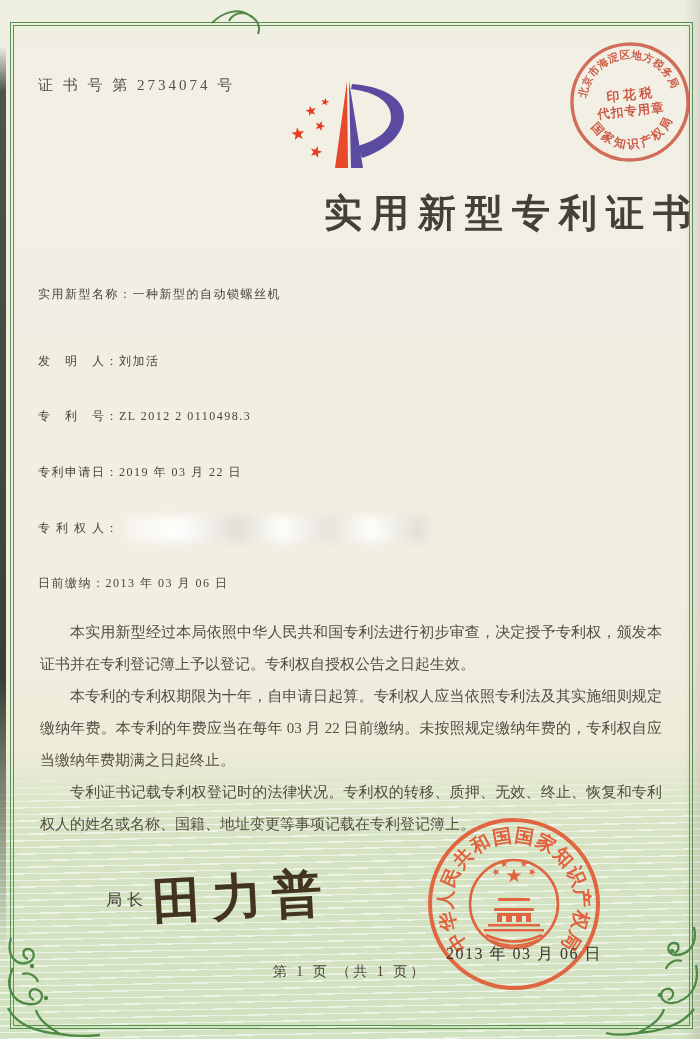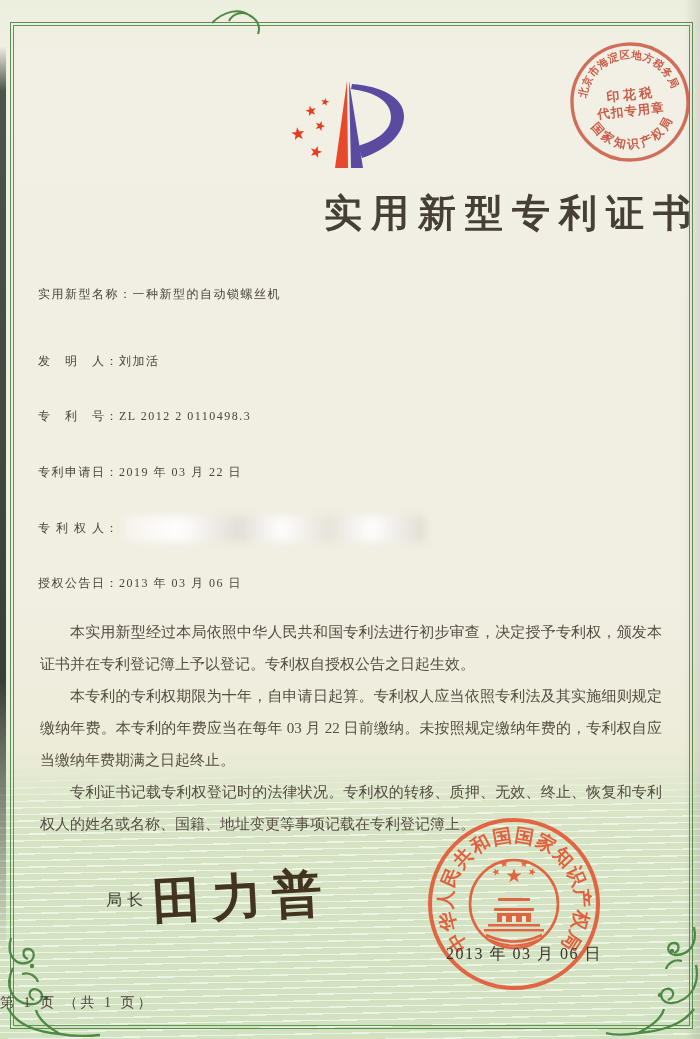--- a/index.html
+++ b/index.html
@@ -71,40 +71,41 @@
   .signature{
     position:absolute;left:152px;top:864px;font-size:50px;letter-spacing:10px;
     font-weight:700;color:#43341f;transform:rotate(-3deg);white-space:nowrap;
   }
   .seal{position:absolute;left:424px;top:814px;opacity:.95;}
   .seal-date{
     position:absolute;left:446px;top:944px;font-size:16px;letter-spacing:1.5px;
     color:#3a342b;z-index:5;
   }
   .footer{
-    position:absolute;left:0;top:994px;width:700px;
+    position:absolute;left:0;top:963px;width:700px;text-align:center;
     font-size:14px;letter-spacing:3px;color:#4b443a;
   }
   .ornament{position:absolute;pointer-events:none;}
   svg text{font-family:"Liberation Serif","DejaVu Serif",serif;}
 </style>
 </head>
 <body>
 
 <div class="page">
 
   <div class="waves"></div>
   <div class="frame"></div>
   <div class="scan-strip"></div>
   <div class="edge-shade"></div>
 
   <svg class="ornament" style="left:212px;top:8px;" width="50" height="28" viewBox="0 0 50 28">
     <path d="M0,15 C12,3 27,0 37,7 C31,3 21,5 17,13 M37,7 C45,11 49,18 46,26" fill="none" stroke="#4e8a46" stroke-width="2"></path>
   </svg>
 
+  <div class="cert-no">证 书 号 第 2734074 号</div>
 
   <svg class="logo" width="150" height="100" viewBox="0 0 150 100">
     <polygon points="65,1 66,88 53,88" fill="#e8492b"></polygon>
     <polygon points="67,1 81,88 69,88" fill="#5b4ba0"></polygon>
     <path d="M70,4 C100,6 122,18 122,36 C122,55 104,70 80,78 L76,66 C96,60 109,50 109,37 C109,22 94,12 69,9 Z" fill="#5b4ba0"></path>
     <g fill="#e63c20">
       <path transform="translate(43,22) scale(0.42) rotate(12)" d="M0,-10 L-2.35,-3.24 L-9.51,-3.09 L-3.8,1.24 L-5.88,8.09 L0,4 L5.88,8.09 L3.8,1.24 L9.51,-3.09 L2.35,-3.24 Z"></path>
       <path transform="translate(29,31) scale(0.55) rotate(-14)" d="M0,-10 L-2.35,-3.24 L-9.51,-3.09 L-3.8,1.24 L-5.88,8.09 L0,4 L5.88,8.09 L3.8,1.24 L9.51,-3.09 L2.35,-3.24 Z"></path>
       <path transform="translate(38,46) scale(0.52) rotate(20)" d="M0,-10 L-2.35,-3.24 L-9.51,-3.09 L-3.8,1.24 L-5.88,8.09 L0,4 L5.88,8.09 L3.8,1.24 L9.51,-3.09 L2.35,-3.24 Z"></path>
       <path transform="translate(16,54) scale(0.68) rotate(-8)" d="M0,-10 L-2.35,-3.24 L-9.51,-3.09 L-3.8,1.24 L-5.88,8.09 L0,4 L5.88,8.09 L3.8,1.24 L9.51,-3.09 L2.35,-3.24 Z"></path>
@@ -138,21 +139,21 @@
     <div class="field-row f2">
       <span class="flabel">专　利　号：</span><span class="fvalue">ZL 2012 2 0110498.3</span>
     </div>
     <div class="field-row f3">
       <span class="flabel">专利申请日：</span><span class="fvalue">2019 年 03 月 22 日</span>
     </div>
     <div class="field-row f4">
       <span class="flabel">专 利 权 人：</span><span class="redacted"></span>
     </div>
     <div class="field-row f5">
-      <span class="flabel">授权公告日：</span><span class="fvalue">2013 年 03 月 06 日</span>
+      <span class="flabel">日前缴纳：</span><span class="fvalue">2013 年 03 月 06 日</span>
     </div>
   </div>
 
   <div class="body-text">
     <p>本实用新型经过本局依照中华人民共和国专利法进行初步审查，决定授予专利权，颁发本证书并在专利登记簿上予以登记。专利权自授权公告之日起生效。</p>
     <p>本专利的专利权期限为十年，自申请日起算。专利权人应当依照专利法及其实施细则规定缴纳年费。本专利的年费应当在每年 03 月 22 日前缴纳。未按照规定缴纳年费的，专利权自应当缴纳年费期满之日起终止。</p>
     <p>专利证书记载专利权登记时的法律状况。专利权的转移、质押、无效、终止、恢复和专利权人的姓名或名称、国籍、地址变更等事项记载在专利登记簿上。</p>
   </div>
 
   <div class="signer-label">局长</div>

